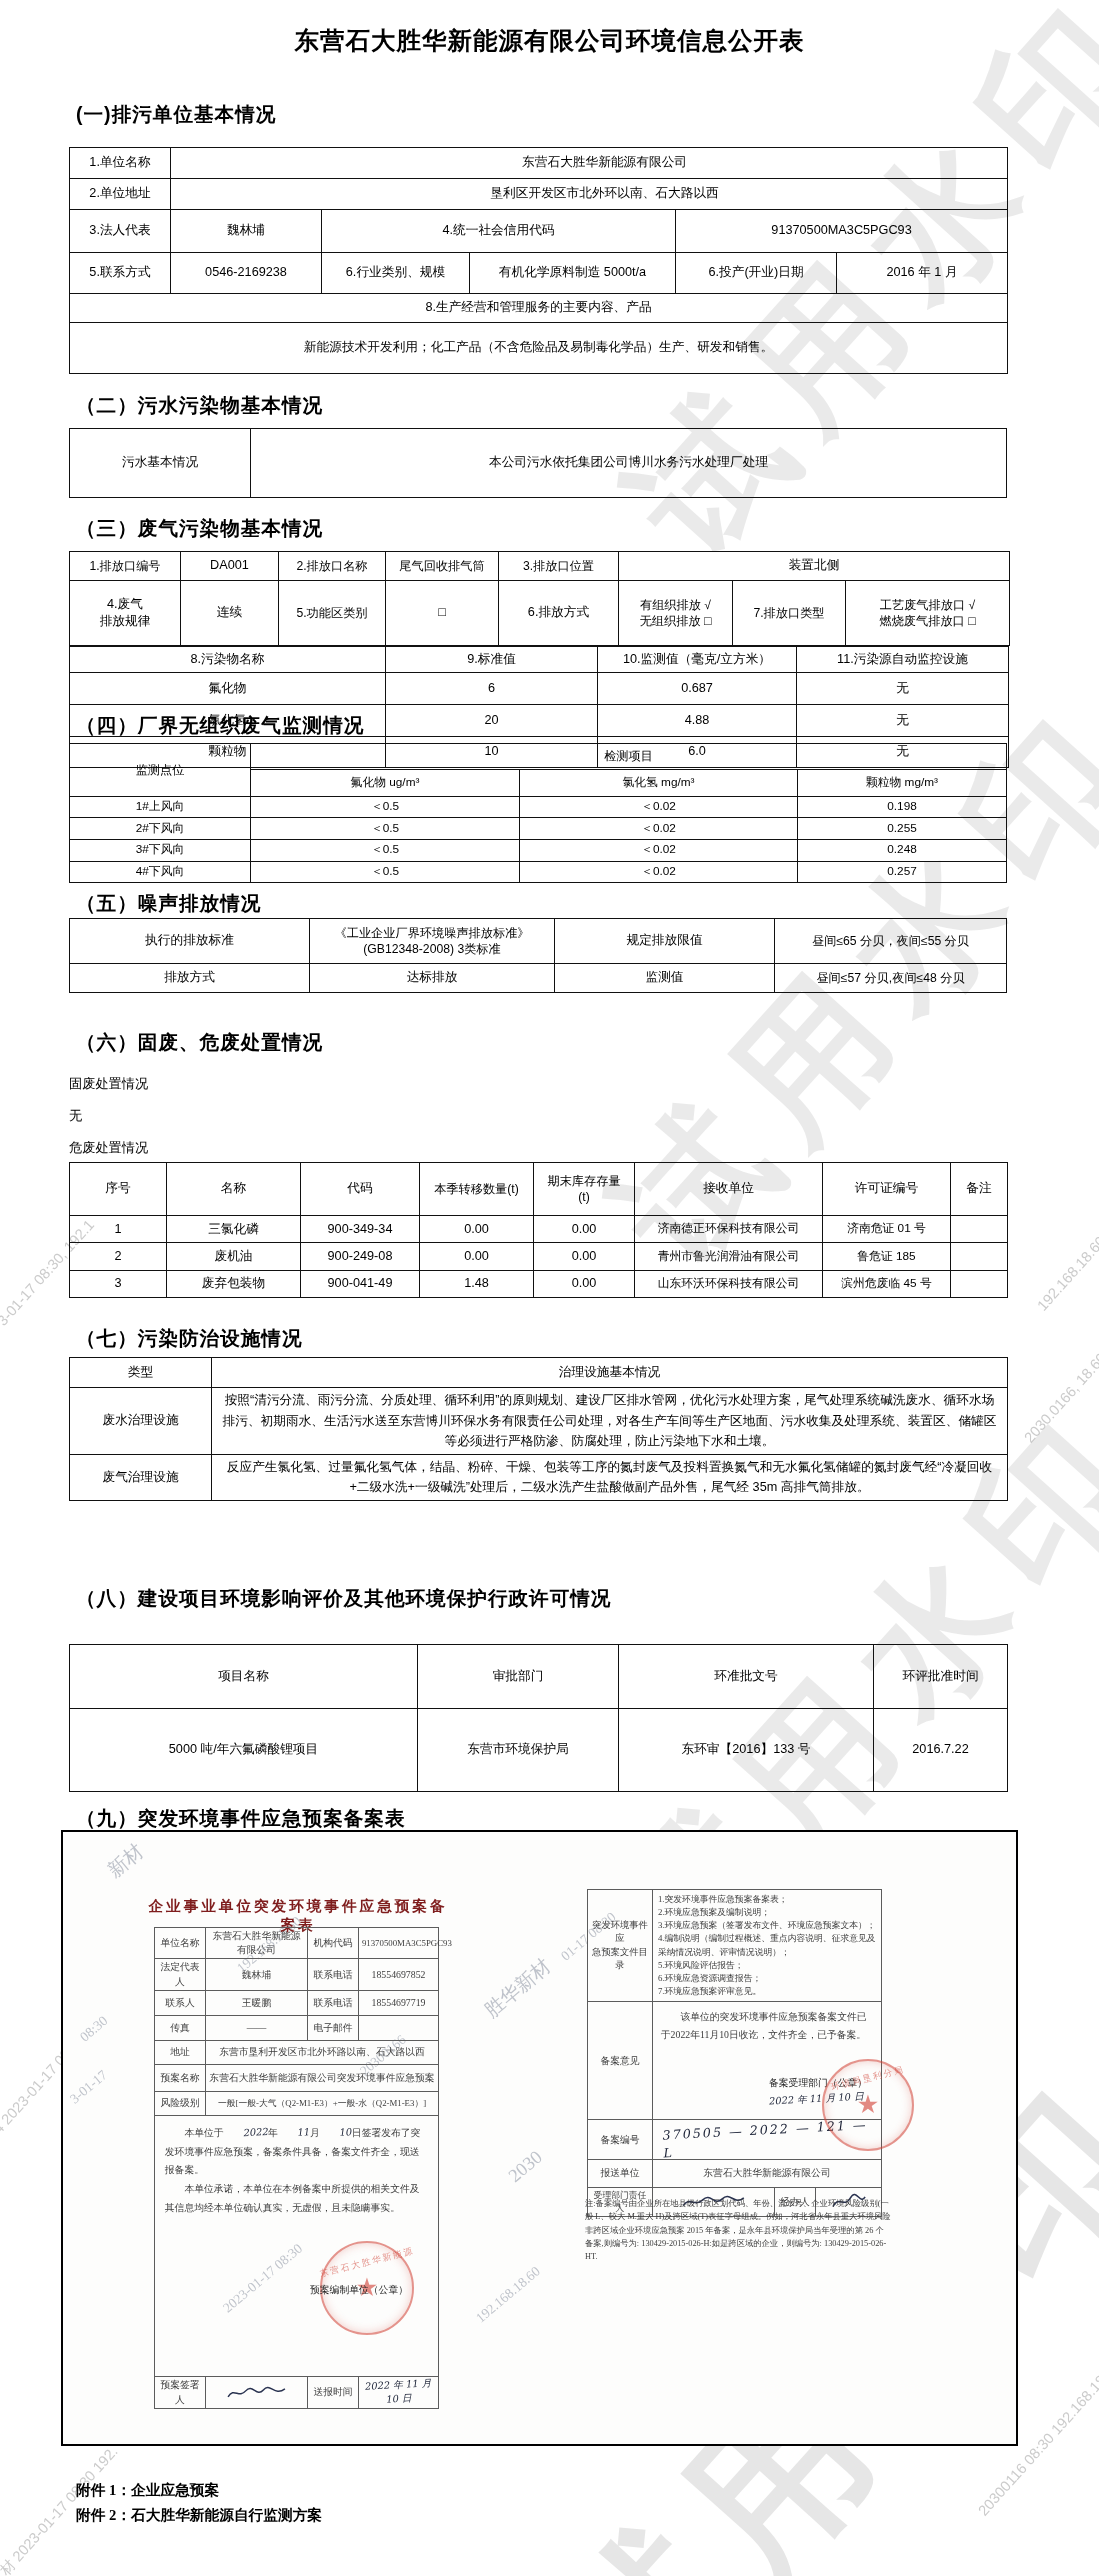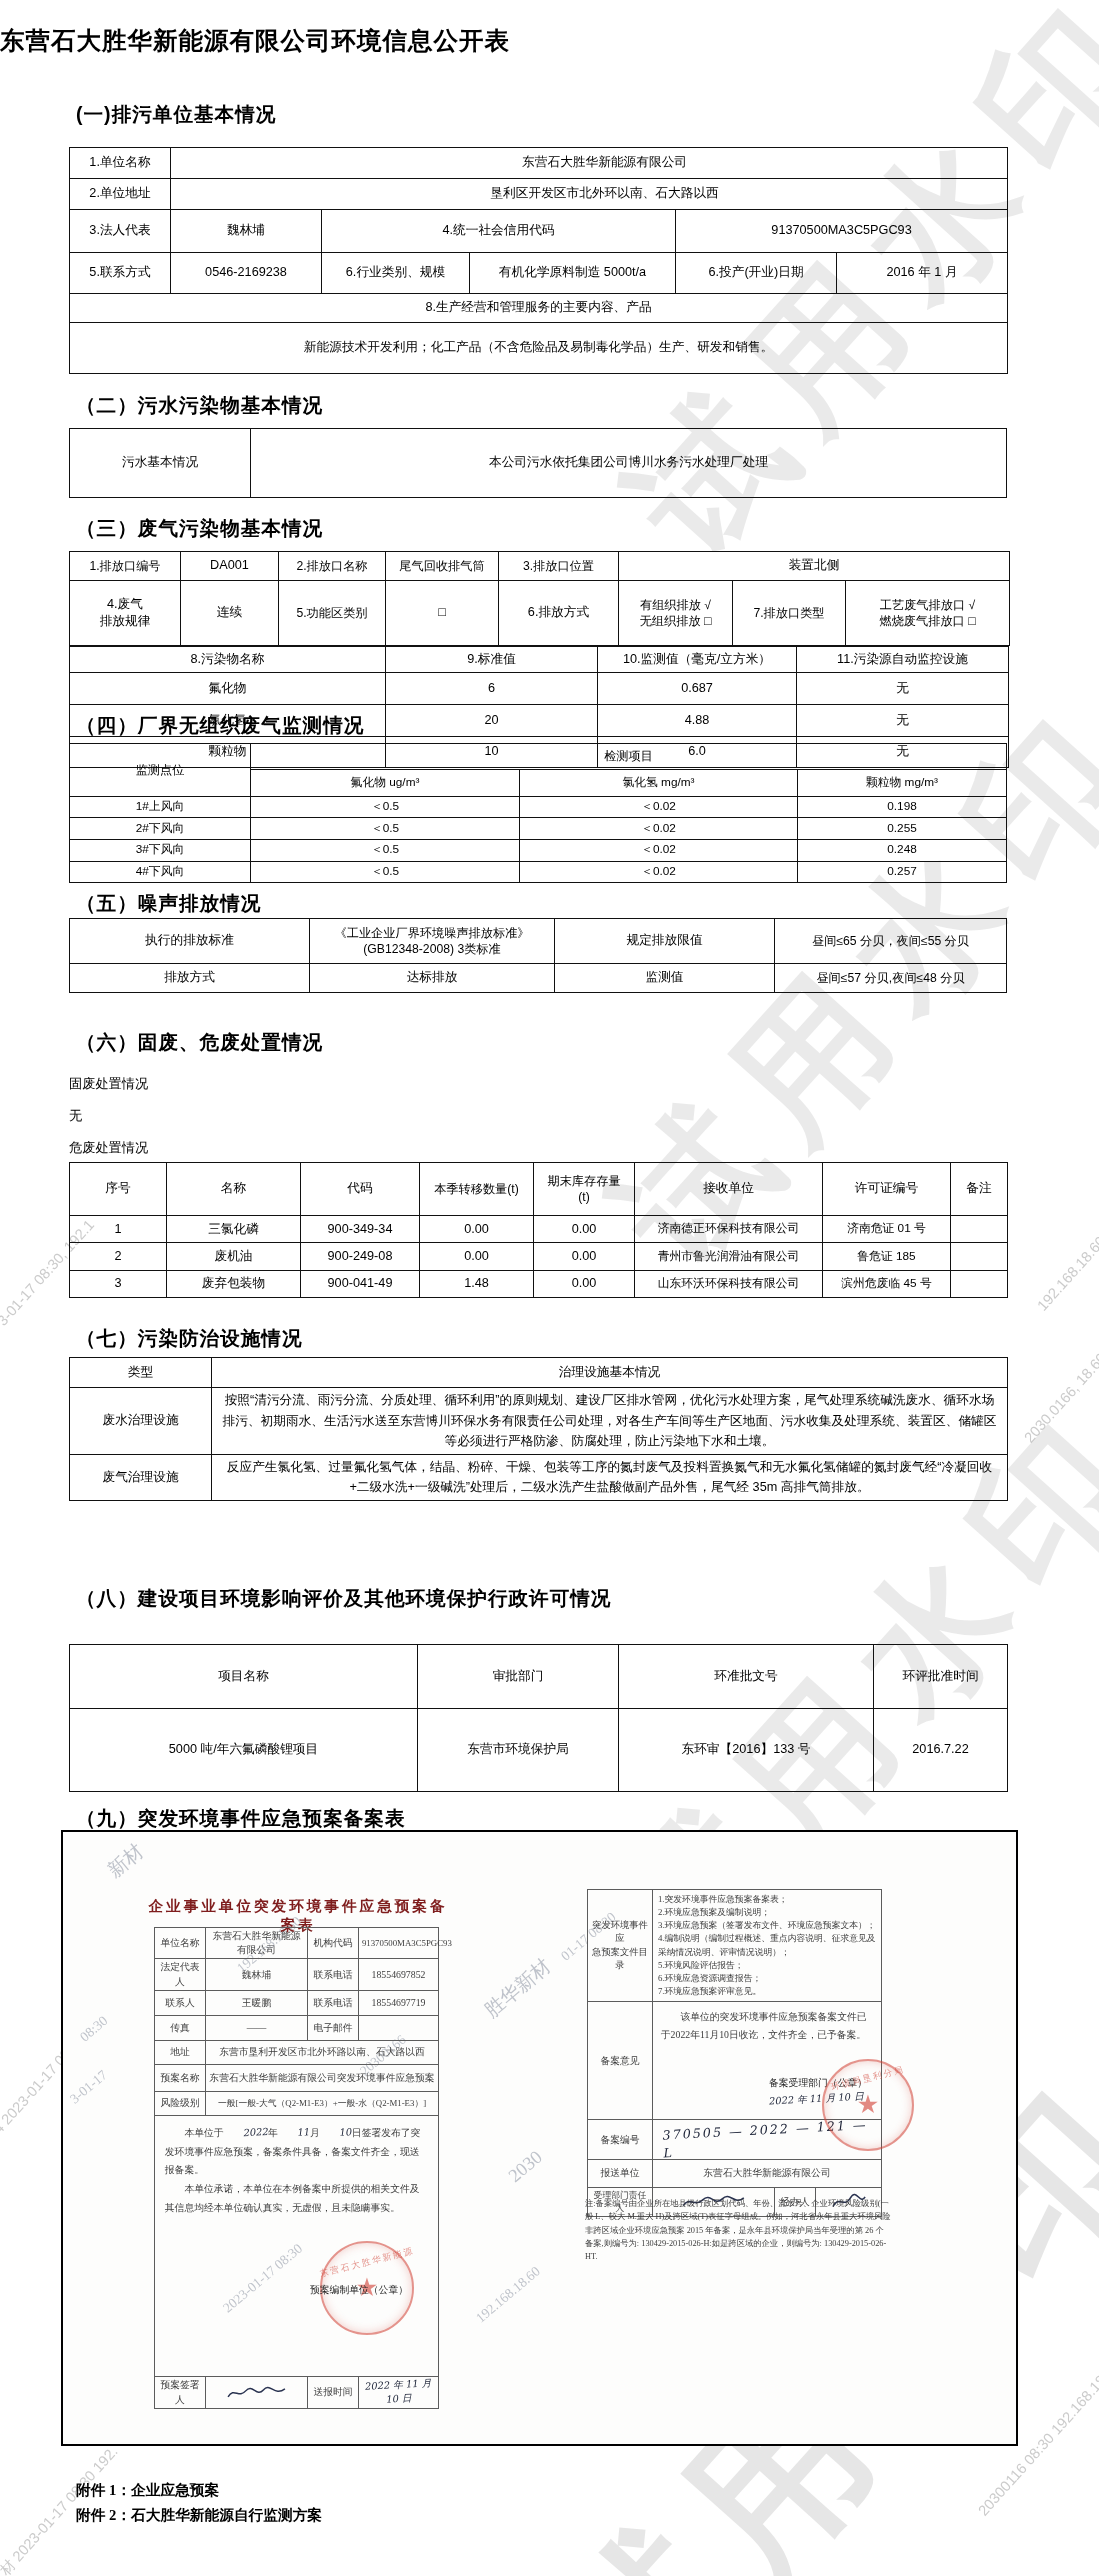--- a/index.html
+++ b/index.html
@@ -1,19 +1,19 @@
 <!DOCTYPE html>
 <html><head>
 <meta charset="utf-8">
 <style>
   html,body{margin:0;padding:0;background:#fff;}
   .page{position:relative;width:1099px;height:2576px;background:#ffffff;overflow:hidden;
         font-family:"Liberation Sans","DejaVu Sans",sans-serif;color:#000;}
   .abs{position:absolute;}
-  .title{left:0;top:23.5px;width:1099px;text-align:left;font-size:24.5px;font-weight:bold;letter-spacing:1px;}
+  .title{left:0;top:23.5px;width:1099px;text-align:center;font-size:24.5px;font-weight:bold;letter-spacing:1px;}
   .sech{left:76px;font-size:19.6px;font-weight:bold;letter-spacing:1px;}
   table.t{border-collapse:collapse;table-layout:fixed;width:938px;}
   table.t td{border:1.6px solid #111;font-size:12.7px;text-align:center;vertical-align:middle;
              padding:1px 3.9px;overflow:hidden;line-height:1.35;}
   td.lft{text-align:left;padding-left:9.8px;}
   td.ind{text-align:left;padding-left:41px;}
   .pre{white-space:pre-line;}
   
   .wm{position:absolute;font-size:147px;font-weight:bold;color:rgba(90,90,90,0.13);
       white-space:nowrap;letter-spacing:25.5px;transform:rotate(-48deg);transform-origin:center;pointer-events:none;}

